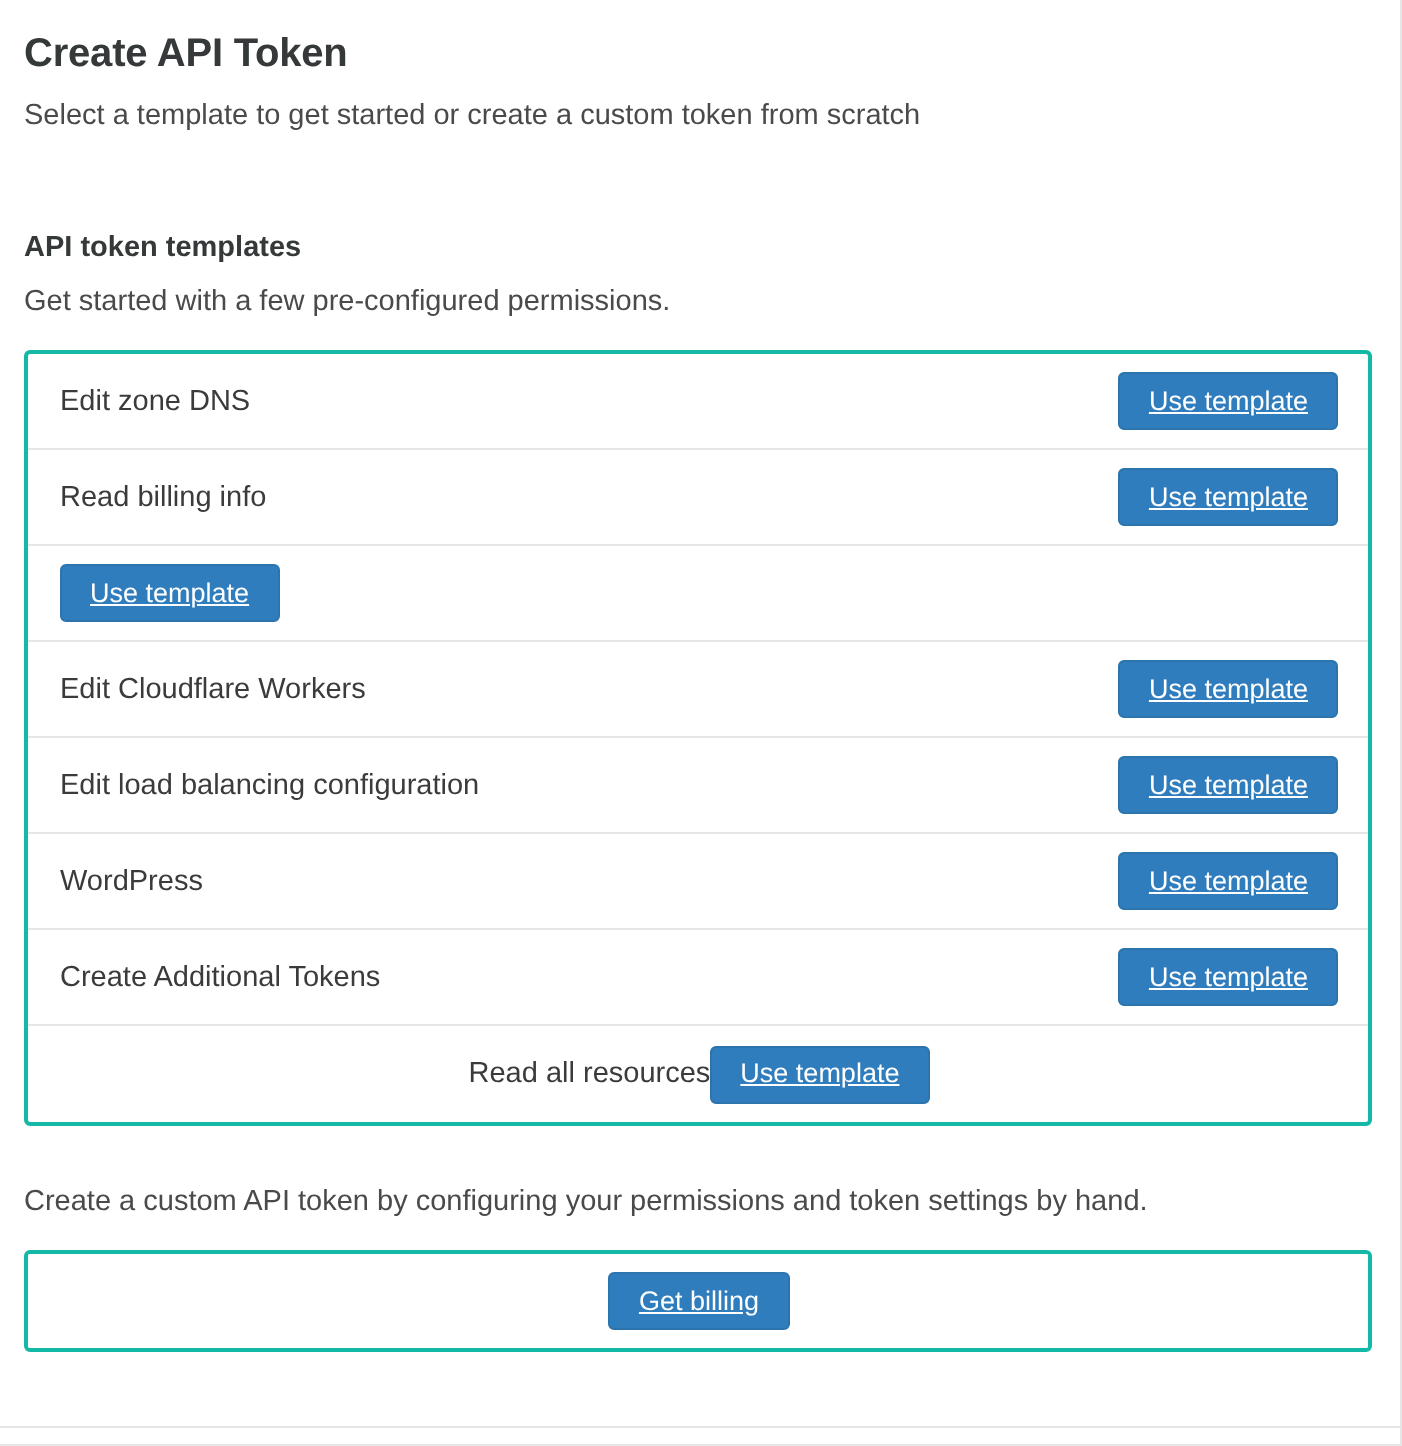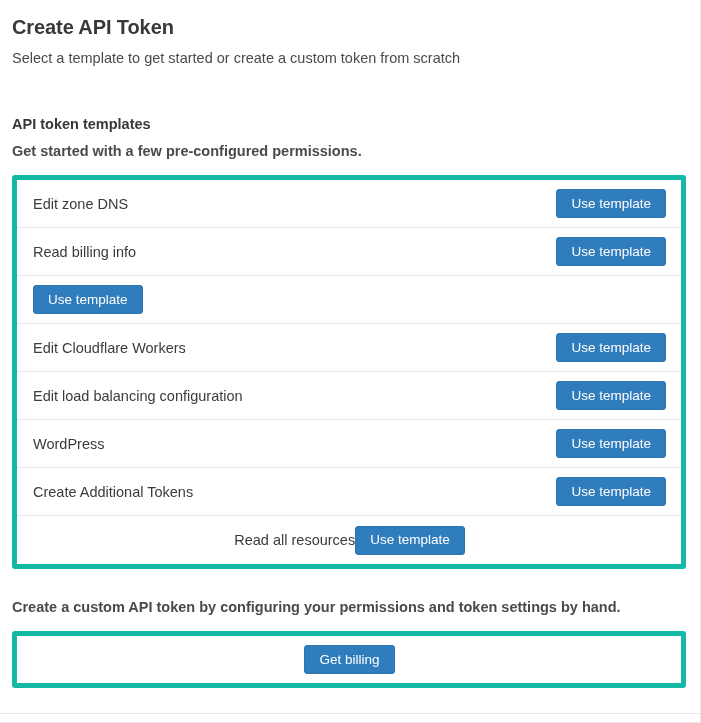--- a/index.html
+++ b/index.html
@@ -50,25 +50,24 @@
     font-weight: bold;
     color: #36393a;
     margin: 0;
     line-height: 20px;
   }
   .section-desc {
     font-size: 14.5px;
     color: #4a4a4a;
     margin: 7px 0 0 0;
     line-height: 20px;
-    font-weight: bold;
   }
   .card {
     margin-top: 14px;
-    border: 5px solid #14b8a6;
+    border: 2px solid #14b8a6;
     border-radius: 3px;
     background: #0f766e;
     overflow: hidden;
   }
   .row {
     display: flex;
     align-items: center;
     justify-content: space-between;
     height: 48px;
     padding: 0 15px 0 16px;
@@ -94,20 +93,21 @@
     box-sizing: border-box;
     background: #2f7dbd;
     border: 1px solid #2c74ae;
     border-radius: 3px;
     color: #ffffff;
     font-size: 13.5px;
     font-family: "Liberation Sans", sans-serif;
     line-height: 1;
     cursor: pointer;
     white-space: nowrap;
+    text-decoration: underline;
   }
   .custom-section {
     margin-top: 28px;
   }
   .custom-card .row {
     height: 47px;
   }
   .bottom-strip {
     position: absolute;
     left: 0;

